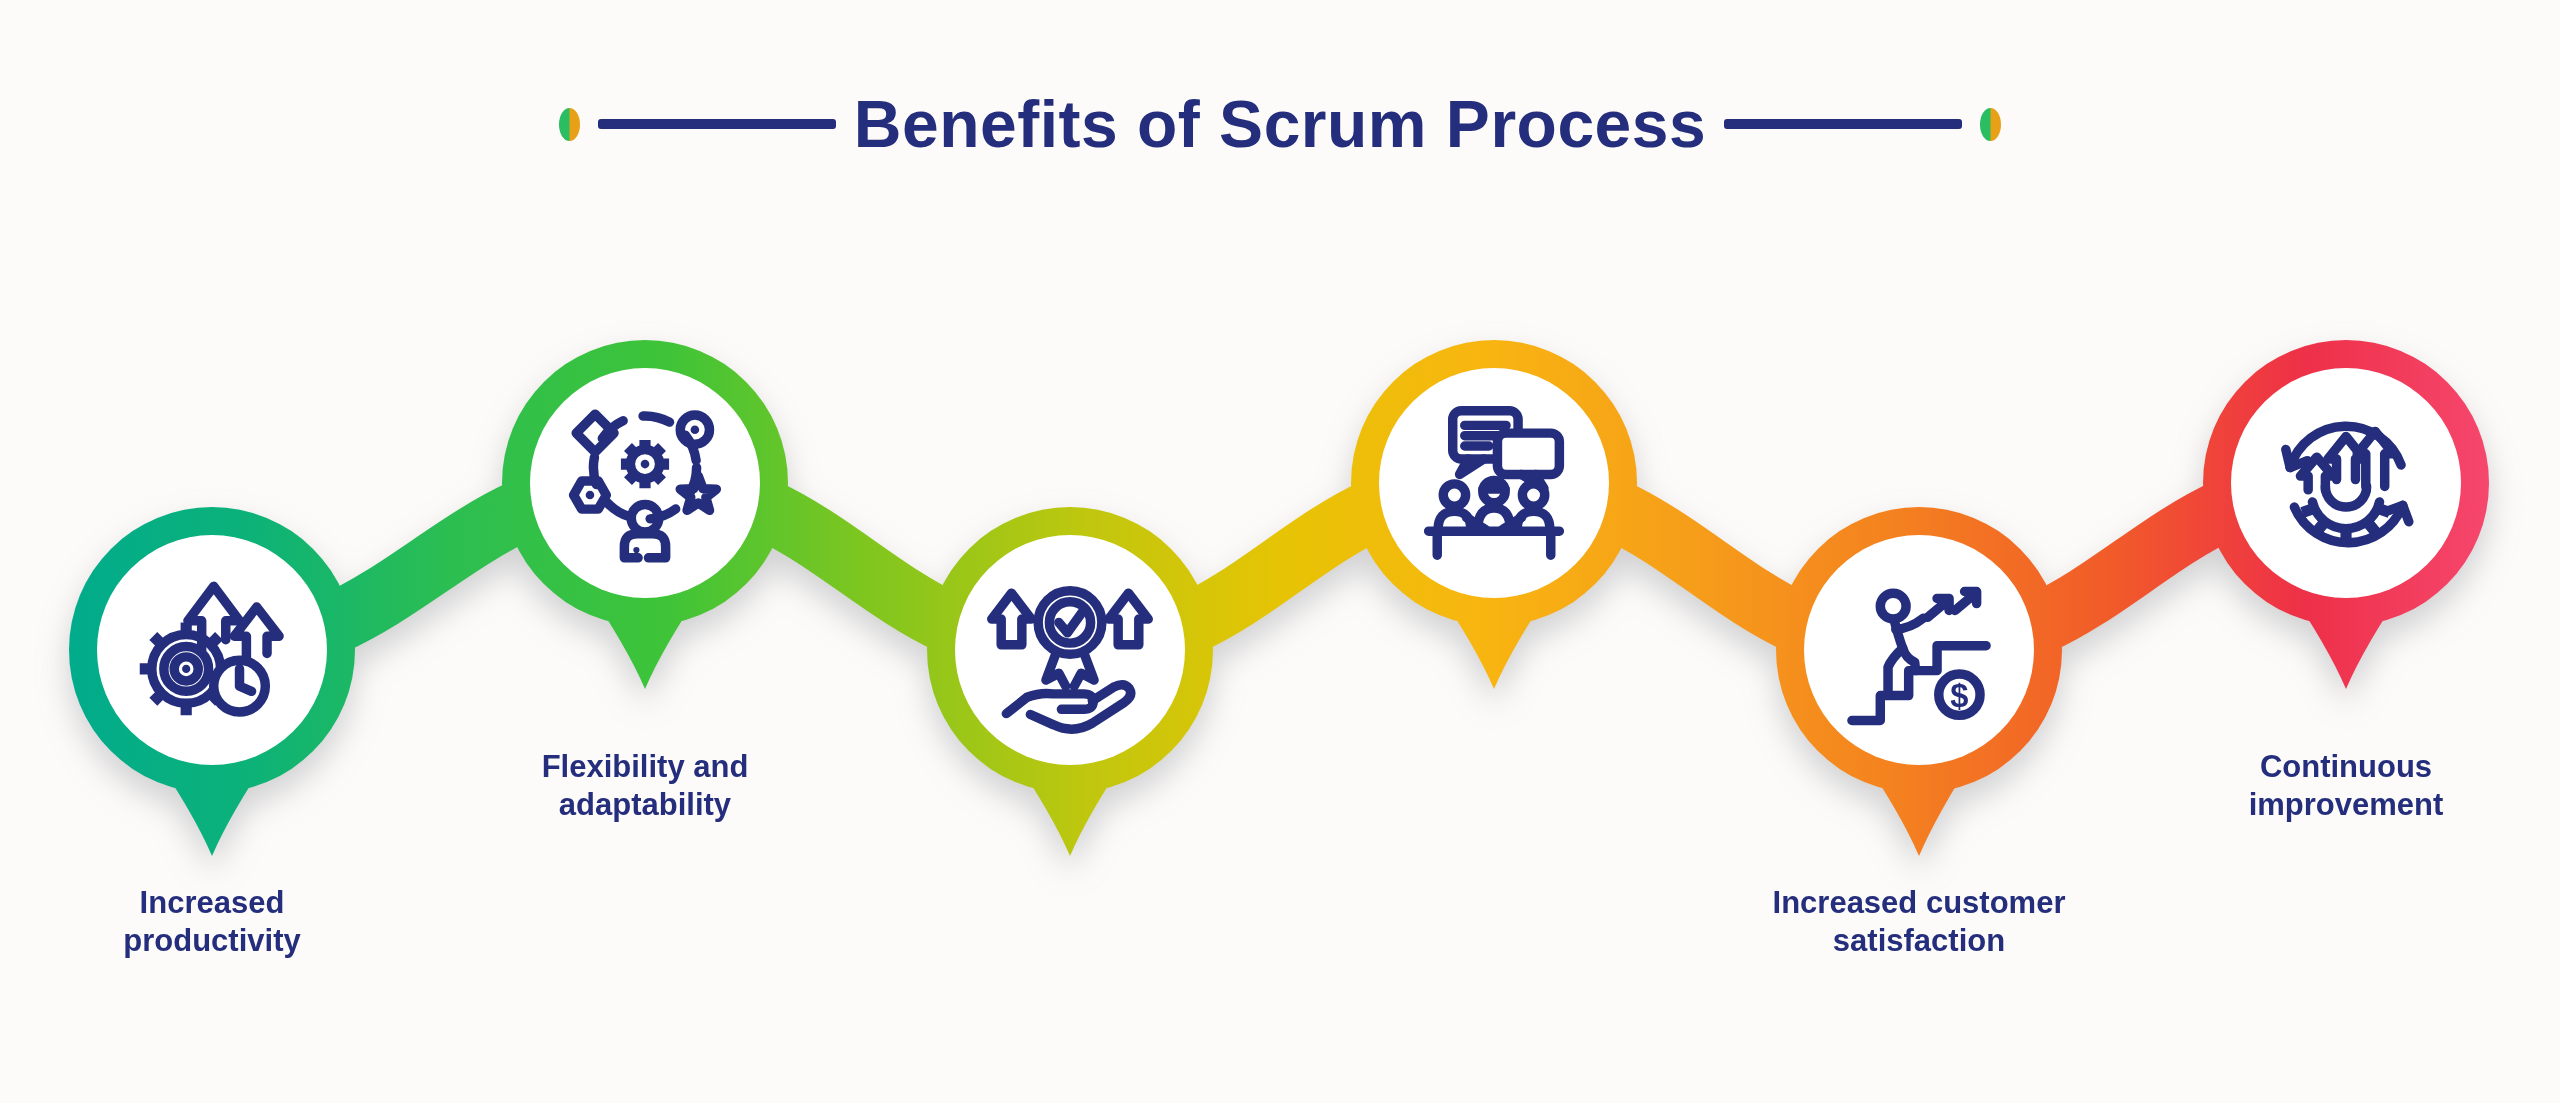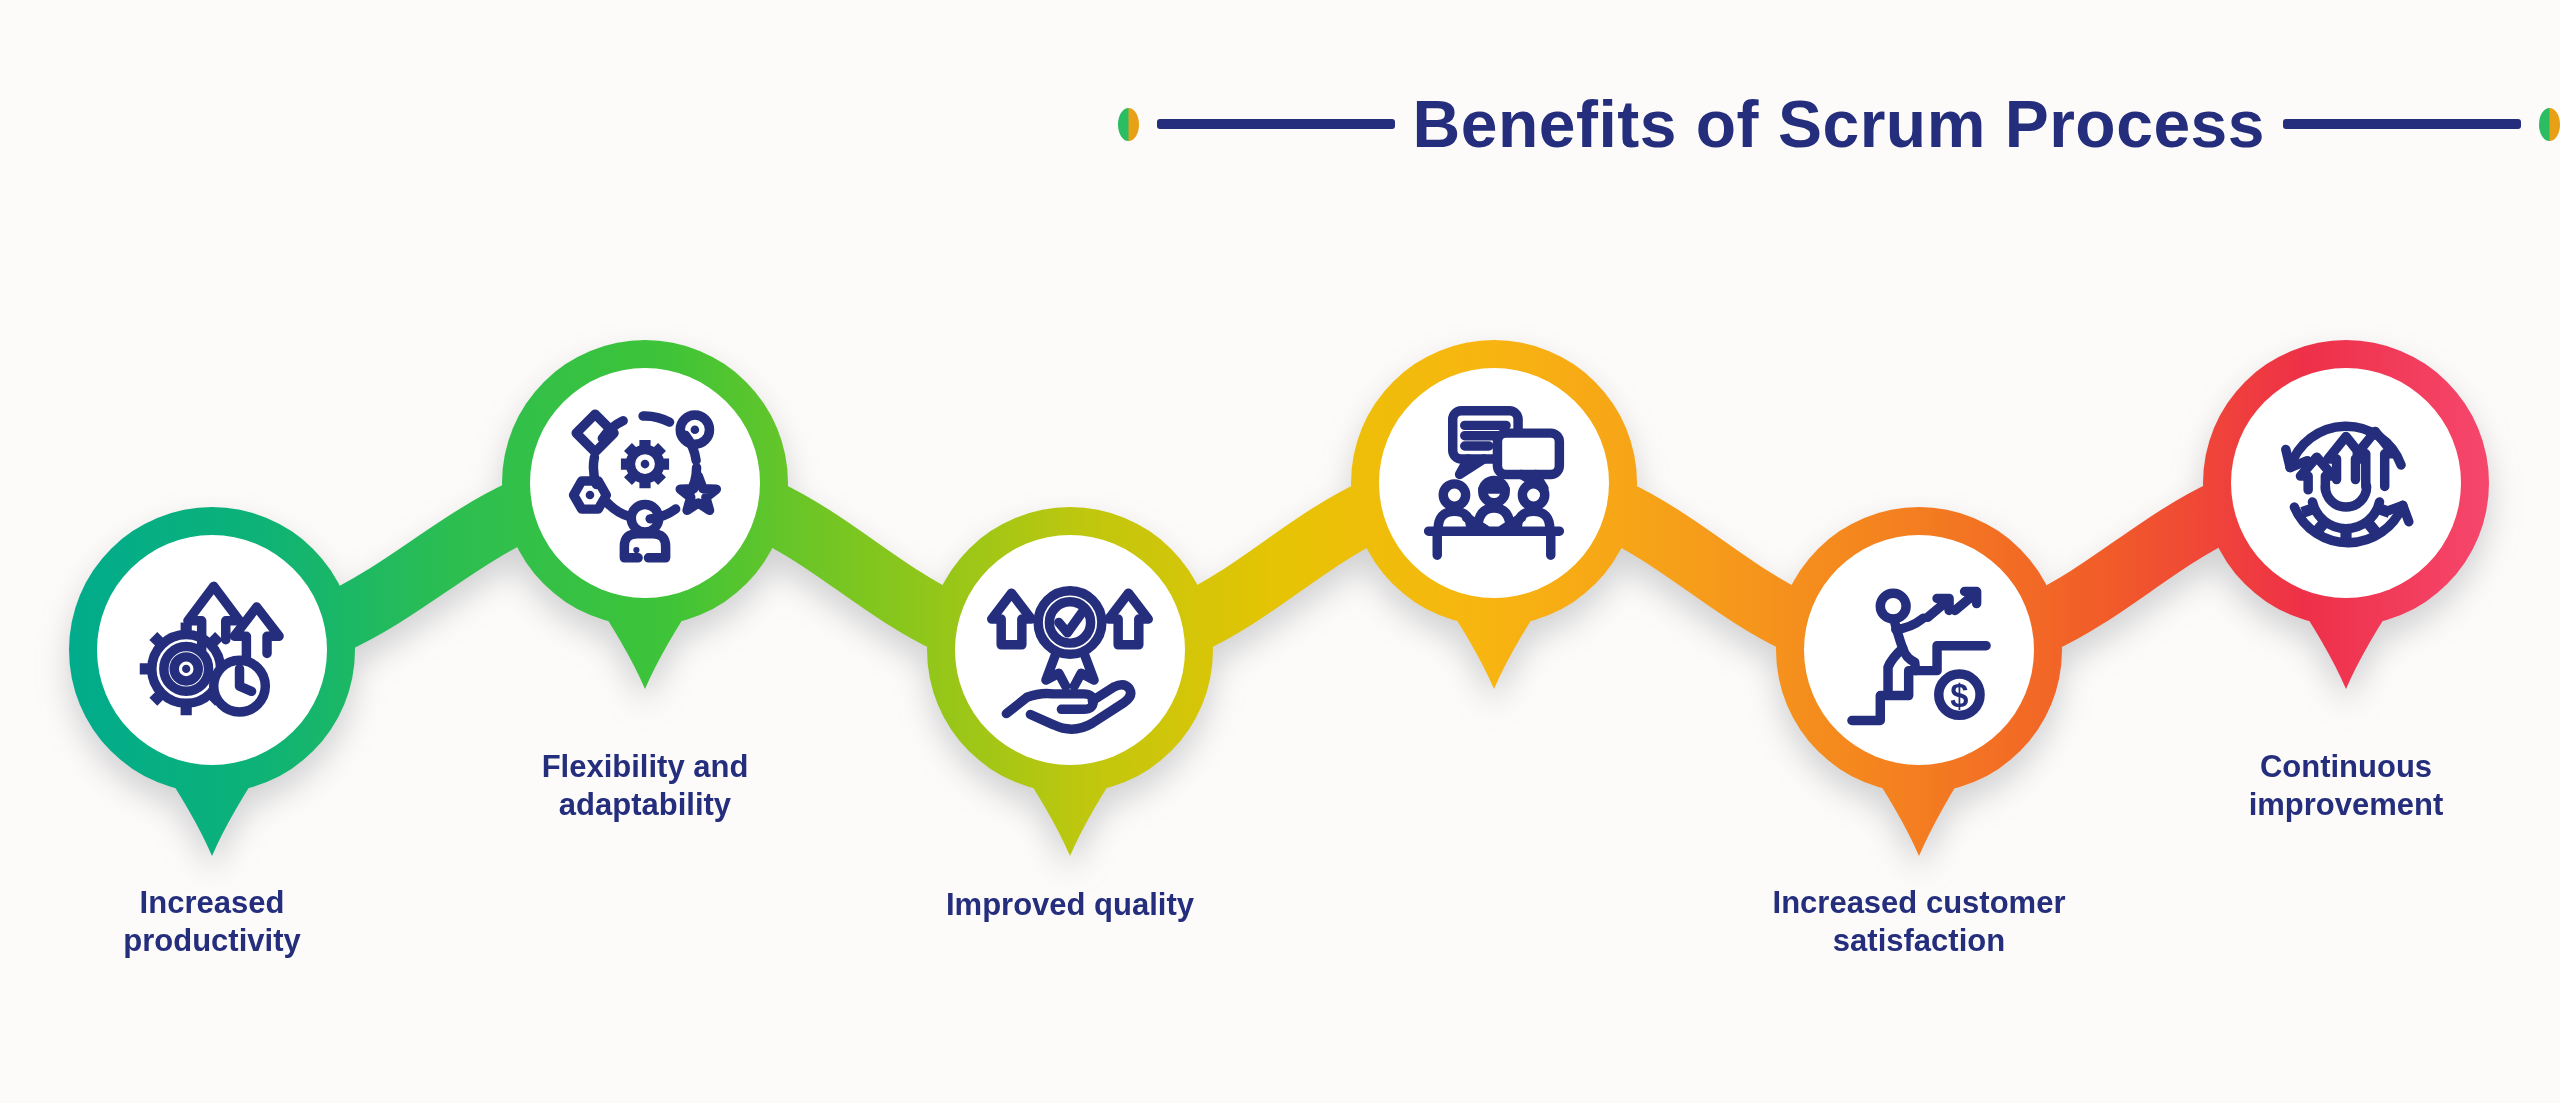--- a/index.html
+++ b/index.html
@@ -8,21 +8,21 @@
     --dot-green:#2ABD62;
     --dot-orange:#E8A117;
   }
   html,body{margin:0;padding:0;background:var(--bg);}
   .stage{
     position:relative;width:2560px;height:1103px;background:var(--bg);
     font-family:"Liberation Sans",sans-serif;overflow:hidden;
   }
   .title-bar{
     position:absolute;top:86px;left:0;right:0;
-    display:flex;align-items:center;justify-content:flex-end;gap:18px;
+    display:flex;align-items:center;justify-content:center;gap:18px;
   }
   .page-title{
     margin:0;font-size:66px;font-weight:bold;color:var(--navy);
     letter-spacing:0.5px;white-space:nowrap;
   }
   .title-line{width:238px;height:10px;background:var(--navy);border-radius:3px;}
   .grad-dot{
     width:21px;height:33px;border-radius:50%;
     background:linear-gradient(90deg,var(--dot-green) 48%,var(--dot-orange) 52%);
   }
@@ -196,19 +196,18 @@
       <path d="M28,54 V46 H23.5 L33,35 L42.5,46 H38 V54"></path>
       <path d="M44.5,48 V36 H39.5 L50,23 L60.5,36 H55.5 V48"></path>
       <path d="M61.5,52 V33 H56.5 L67,20 L77.5,33 H72.5 V52"></path>
     </g>
   </svg>
 
   <div class="node-label" style="left:-48px;top:884px">Increased
 productivity</div>
   <div class="node-label" style="left:385px;top:748px">Flexibility and
 adaptability</div>
-  <div class="node-label" style="left:810px;top:886px">Improved quality</div>
   <div class="node-label" style="left:1659px;top:884px">Increased customer
 satisfaction</div>
   <div class="node-label" style="left:2086px;top:748px">Continuous
 improvement</div>
 
 </div>
 
 </body></html>

